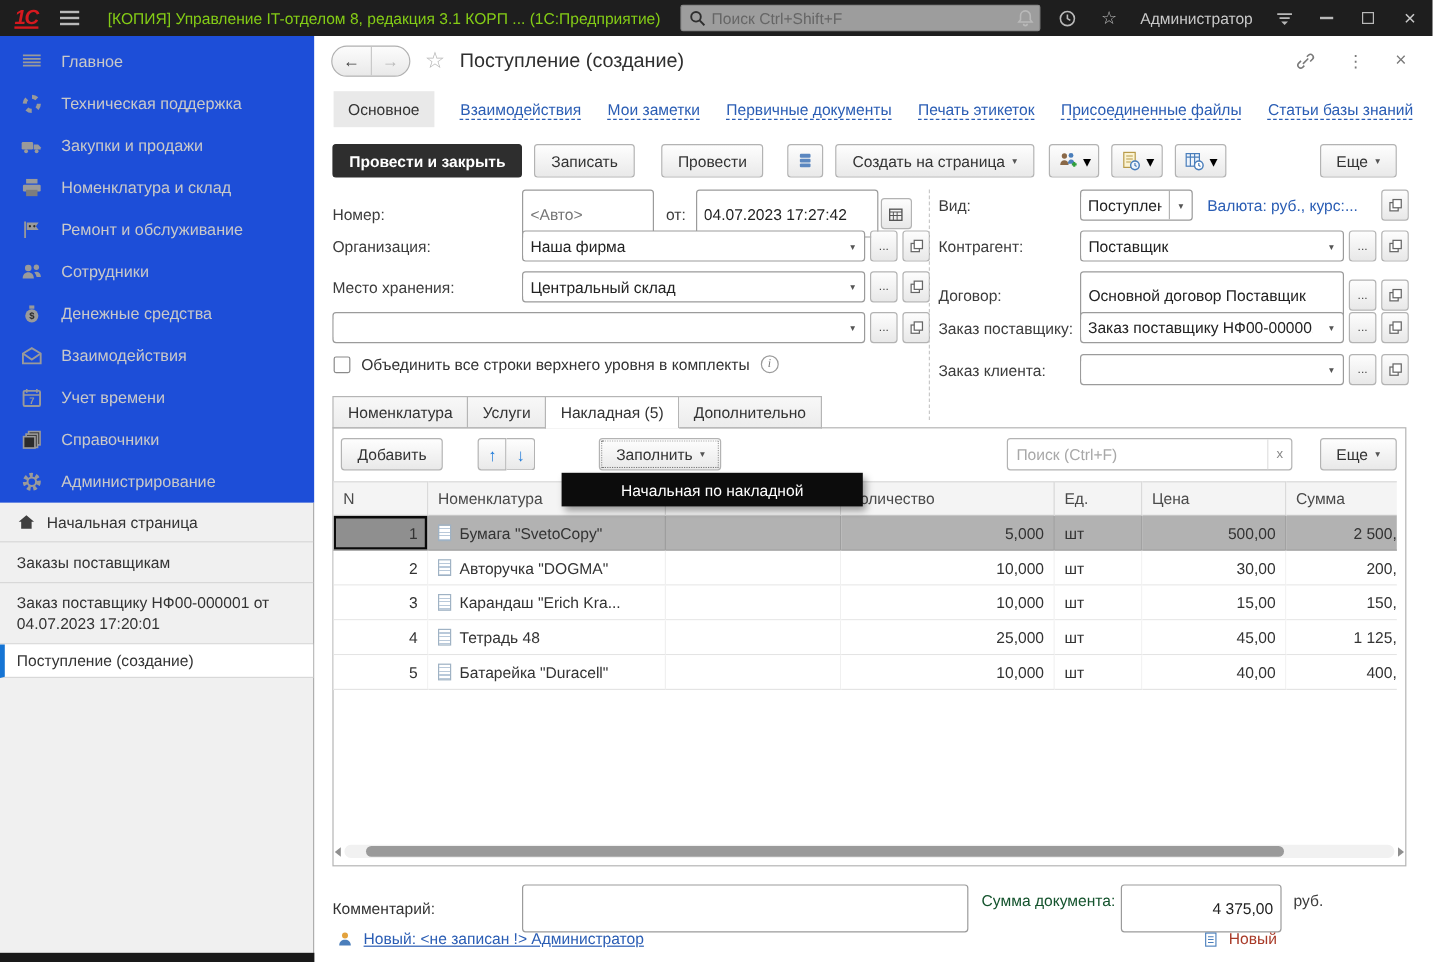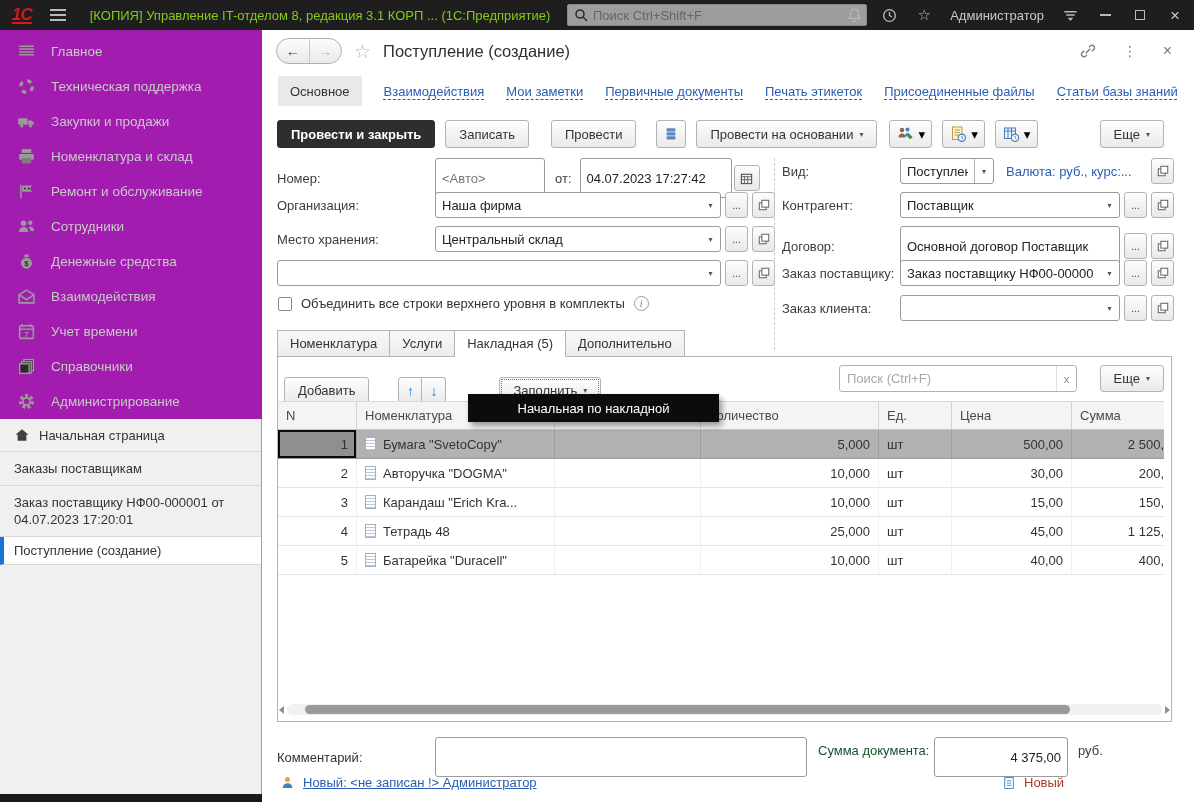--- a/index.html
+++ b/index.html
@@ -19,21 +19,21 @@
   .tb-right { position:absolute; right:10px; top:0; height:30px; display:flex; align-items:center; gap:17px; }
   .tb-ic { width:18px; height:18px; display:flex; align-items:center; justify-content:center; color:#b9b9b9; }
   .tb-user { color:#c9c9c9; font-size:13px; }
   .win-min { width:11px; height:2px; background:#b9b9b9; }
   .win-max { width:10px; height:10px; border:1.5px solid #b9b9b9; }
   .win-close { color:#c9c9c9; font-size:17px; line-height:17px; }
   .star-glyph { color:#b9b9b9; font-size:15px; }
 
   
   .sidebar { position:absolute; top:30px; left:0; width:262px; bottom:0; display:flex; flex-direction:column; }
-  .side-menu { background:#a21caf; padding-top:4px; }
+  .side-menu { background:#1d4ed8; padding-top:4px; }
   .smi { height:35px; display:flex; align-items:center; padding-left:17px; gap:15px; color:#c9c9c9; font-size:13.5px; cursor:default; }
   .smi .ico { width:19px; height:19px; flex:none; }
   .side-nav { background:#f0f0f0; border-right:1px solid #9e9e9e; }
   .nav-item { border-bottom:1px solid #d8d8d8; padding:8px 10px 8px 14px; color:#333; font-size:13px; line-height:17px; }
   .nav-home { display:flex; align-items:center; gap:9px; height:33px; padding:0 10px 0 14px; border-bottom:1px solid #d8d8d8; }
   .nav-active { background:#fff; border-left:4px solid #1574d4; padding-left:10px; height:28px; display:flex; align-items:center; }
   .side-rest { flex:1; background:#f0f0f0; border-right:1px solid #9e9e9e; border-bottom:1px solid #a8a8a8; }
   .bottom-strip { position:absolute; left:0; bottom:0; width:340px; height:8px; background:#191919; }
 
   
@@ -76,21 +76,21 @@
   .cbx { width:14px; height:14px; border:1px solid #8a8a8a; border-radius:2px; background:#fff; flex:none; }
   .info-ic { width:15px; height:15px; border-radius:50%; border:1px solid #9a9a9a; color:#777; font-size:10px; font-style:italic; font-family:"Liberation Serif", serif; display:flex; align-items:center; justify-content:center; }
 
   
   .gtabs { position:absolute; top:300px; left:15px; display:flex; z-index:2; }
   .gtab { height:27px; display:flex; align-items:center; padding:0 12px; border:1px solid #b5b5b5; border-left:none; background:linear-gradient(#f8f8f8,#ececec); color:#333; }
   .gtab:first-child { border-left:1px solid #b5b5b5; }
   .gtab.active { background:#fff; border-bottom:1px solid #fff; }
   .gbox { position:absolute; top:326px; left:15px; width:895px; height:366px; border:1px solid #b5b5b5; background:#fff; }
 
-  .gtoolbar { position:absolute; top:8px; left:6px; display:flex; align-items:center;margin-top:12px; }
+  .gtoolbar { position:absolute; top:8px; left:6px; display:flex; align-items:center; }
   .updown { display:flex; margin-left:29px; }
   .updown .sqb { width:24px; height:27px; border:1px solid #b3b3b3; background:linear-gradient(#fefefe,#e9e9e9); display:flex; align-items:center; justify-content:center; color:#1e7ad9; font-weight:bold; font-size:14px; }
   .updown .sqb:first-child { border-radius:3px 0 0 3px; }
   .updown .sqb:last-child { border-radius:0 3px 3px 0; border-left:none; }
   .fillbtn { margin-left:53px; outline:1px dotted #777; outline-offset:-3px; }
   .gsearch { position:absolute; top:8px; left:561px; width:238px; height:27px; border:1px solid #b3b3b3; border-radius:3px; display:flex; align-items:center; background:#fff; }
   .gsearch input { flex:1; min-width:0; border:none; outline:none; padding:0 7px; font-size:13px; }
   .gsearch input::placeholder { color:#a8a8a8; }
   .gsearch .clr { width:20px; color:#888; font-size:11px; text-align:center; border-left:1px solid #e0e0e0; height:100%; display:flex; align-items:center; justify-content:center; }
   .gmore { position:absolute; top:8px; right:7px; height:27px; }
@@ -361,21 +361,21 @@
             <svg width="16" height="16" viewBox="0 0 18 18">
               <g fill="#5b87c0">
                 <rect x="4" y="2.5" width="10" height="3.6" rx="1"></rect>
                 <rect x="4" y="7" width="10" height="3.6" rx="1"></rect>
                 <rect x="4" y="11.5" width="10" height="3.6" rx="1"></rect>
               </g>
             </svg>
           </span>
       </button>
       <button class="btn">
-        <span>Провести на основании</span>
+        <span>Создать на страница</span>
         <span class="arr">▾</span>
       </button>
       <button class="icbtn" style="margin-left:2px;">
         <span class="ico">
             <svg width="18" height="18" viewBox="0 0 18 18">
               <circle cx="6" cy="5" r="2.2" fill="#8a6847"></circle>
               <path d="M2.5 12.5c0-2.6 1.6-4 3.5-4s3.5 1.4 3.5 4z" fill="#8a6847"></path>
               <circle cx="11.5" cy="4.5" r="2" fill="#4a7ebb"></circle>
               <path d="M8.8 11.5c.2-2.3 1.3-3.6 2.7-3.6 1.8 0 3 1.4 3 3.6z" fill="#4a7ebb"></path>
               <path d="M12.2 12h4M14.2 10v4" stroke="#2e9e3a" stroke-width="1.8"></path>

